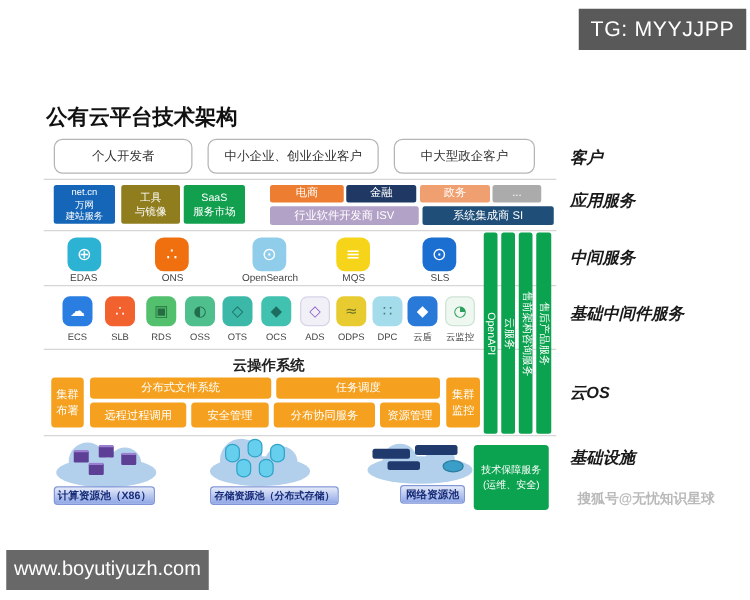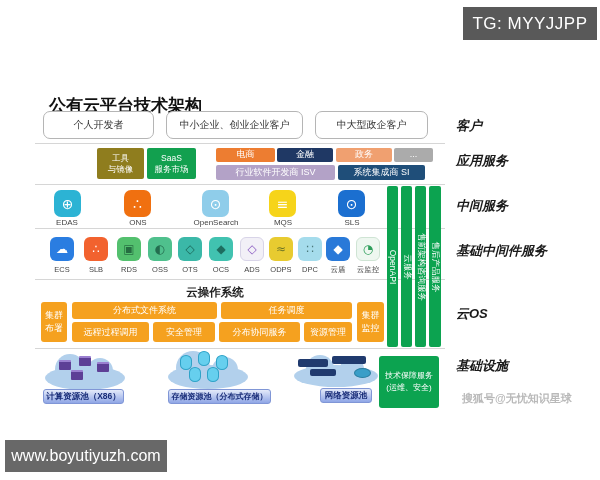--- a/index.html
+++ b/index.html
@@ -8,21 +8,21 @@
         font-family:"Liberation Sans","DejaVu Sans",sans-serif;color:#222;}
   .abs{position:absolute;}
   .pre{white-space:pre-line;text-align:center;}
   .flexc{display:flex;align-items:center;justify-content:center;}
 
   .tg-badge{left:463px;top:7px;width:134px;height:33px;background:#595959;color:#fff;
             font-size:17px;letter-spacing:.5px;}
   .site-badge{left:5px;top:440px;width:162px;height:32px;background:#686868;color:#fff;font-size:16px;}
   .sohu{left:462px;top:391px;font-size:11px;color:#b9b9b9;font-weight:bold;}
 
-  .title{left:37px;top:82px;font-size:17px;font-weight:bold;color:#111;margin:12px;}
+  .title{left:37px;top:82px;font-size:17px;font-weight:bold;color:#111;margin:0;}
 
   .side-label{left:456px;font-size:13px;font-weight:bold;font-style:italic;color:#1a1a1a;white-space:nowrap;}
 
   .sep{height:1px;background:#d6d6d6;left:35px;width:410px;}
 
   .cust-box{top:111px;height:28px;border:1px solid #b5b5b5;border-radius:7px;background:#fff;
             font-size:10px;color:#333;}
 
   .app-box{color:#fff;font-size:9px;border-radius:2px;line-height:1.3;}
   .app-tall{top:148px;height:31px;font-size:7.5px;line-height:1.28;}
@@ -78,31 +78,34 @@
   <div class="abs side-label" style="top:242px;">基础中间件服务</div>
   <div class="abs side-label" style="top:305px;">云OS</div>
   <div class="abs side-label" style="top:357px;">基础设施</div>
 
   <div class="abs flexc cust-box" style="left:43px;width:111px;">个人开发者</div>
   <div class="abs flexc cust-box" style="left:166px;width:137px;">中小企业、创业企业客户</div>
   <div class="abs flexc cust-box" style="left:315px;width:113px;font-family:Liberation Serif, serif;">中大型政企客户</div>
 
   <div class="abs sep" style="top:143px;"></div>
 
+  <div class="abs flexc app-box app-tall pre" style="left: 43px; width: 49px; background-color: rgb(21, 102, 184);">net.cn
+万网
+建站服务</div>
   <div class="abs flexc app-box app-tall pre" style="left: 97px; width: 47px; font-size: 8.5px; background-color: rgb(143, 125, 30);">工具
 与镜像</div>
   <div class="abs flexc app-box app-tall pre" style="left: 147px; width: 49px; font-size: 8.5px; background-color: rgb(18, 160, 79);">SaaS
 服务市场</div>
 
   <div class="abs flexc app-box app-top" style="left: 216px; width: 59px; background-color: rgb(237, 125, 49);">电商</div>
   <div class="abs flexc app-box app-top" style="left: 277px; width: 56px; background-color: rgb(31, 56, 100);">金融</div>
   <div class="abs flexc app-box app-top" style="left: 336px; width: 56px; background-color: rgb(240, 160, 112);">政务</div>
   <div class="abs flexc app-box app-top" style="left: 394px; width: 39px; background-color: rgb(171, 171, 171);">...</div>
   <div class="abs flexc app-box app-bot" style="left: 216px; width: 119px; background-color: rgb(179, 162, 199);">行业软件开发商 ISV</div>
-  <div class="abs flexc app-box app-bot" style="left: 338px; width: 87px; background-color: rgb(31, 78, 121);">系统集成商 SI</div>
+  <div class="abs flexc app-box app-bot" style="left: 338px; width: 105px; background-color: rgb(31, 78, 121);">系统集成商 SI</div>
 
   <div class="abs sep" style="top:184px;"></div>
 
   <div class="abs flexc svc-icon" style="left: 54px; background-color: rgb(44, 179, 212);">
       <span class="glyph g-white">⊕</span>
     </div>
   <div class="abs flexc svc-icon" style="left: 124px; background-color: rgb(240, 112, 16);">
       <span class="glyph g-white">∴</span>
     </div>
   <div class="abs flexc svc-icon" style="left: 202px; background-color: rgb(143, 205, 234);">

